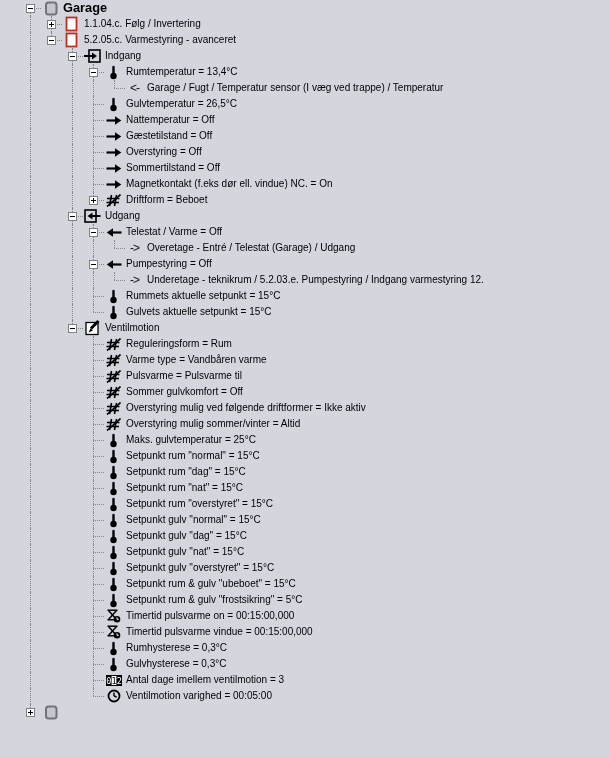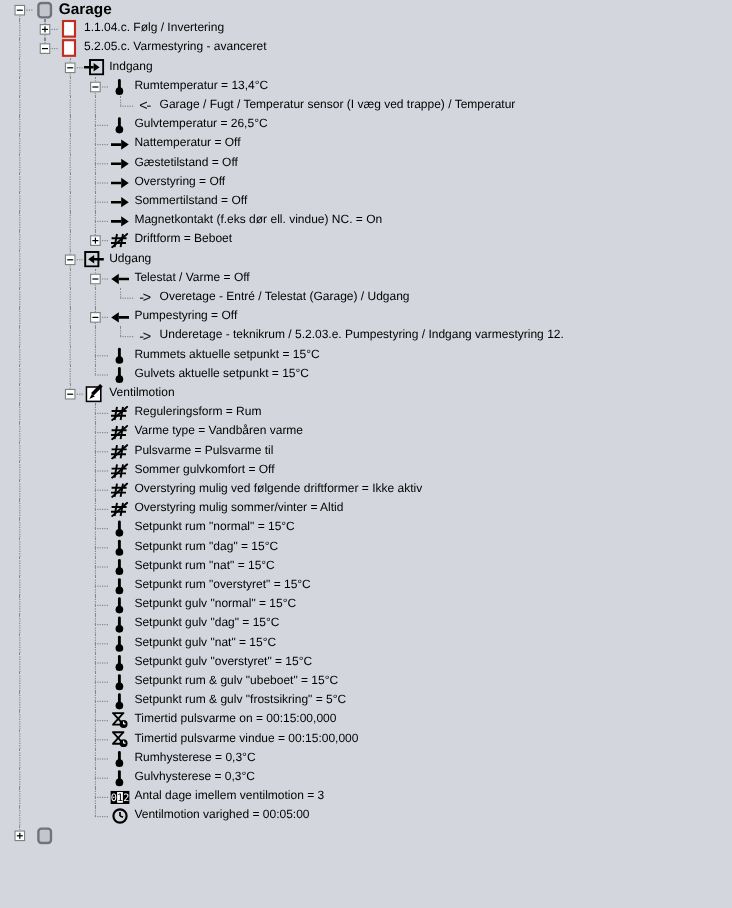--- a/index.html
+++ b/index.html
@@ -1,18 +1,18 @@
 <!DOCTYPE html>
 <html><head>
 <meta charset="utf-8">
 <style>
   html,body{margin:0;padding:0;}
   body{width:610px;height:757px;overflow:hidden;background:#d3d7dd;
        font-family:"Liberation Sans","DejaVu Sans",sans-serif;}
-  .tree-panel{position:relative;width:537px;height:757px;overflow:hidden;padding-left:6px;box-sizing:border-box;}
+  .tree-panel{position:relative;width:537px;height:757px;overflow:hidden;padding-left:20px;box-sizing:border-box;}
   .row{display:flex;align-items:center;height:16px;white-space:nowrap;}
   .cell{position:relative;width:21px;height:16px;flex:none;}
   .seg{position:absolute;}
   .v-full{left:10px;top:0;bottom:0;width:0;border-left:1px dotted #83878c;}
   .v-top{left:10px;top:0;height:8px;width:0;border-left:1px dotted #83878c;}
   .v-bot{left:10px;top:8px;height:8px;width:0;border-left:1px dotted #83878c;}
   .h-line{left:10px;right:0;top:8px;height:0;border-top:1px dotted #83878c;}
   .toggle{position:absolute;left:6px;top:4px;width:9px;height:9px;background:#fff;
           border:1px solid #7e8287;box-sizing:border-box;z-index:2;cursor:pointer;}
   .toggle::before{content:"";position:absolute;left:1px;top:3px;width:5px;height:1px;background:#000;}
@@ -605,20 +605,39 @@
         <i class="seg v-top"></i>
         <i class="seg v-bot"></i>
         <i class="seg h-line"></i>
       </span>
       <span class="icon-cell">
         <svg width="9" height="15" viewBox="0 0 9 15">
           <line x1="4.5" y1="2" x2="4.5" y2="9" stroke="#000" stroke-width="2.4" stroke-linecap="round"></line>
           <circle cx="4.5" cy="11" r="3.2" fill="#000"></circle>
         </svg>
       </span>
+      <span class="lbl">Maks. gulvtemperatur = 25°C</span>
+    </div>
+    <div class="row">
+      <span class="cell">
+        <i class="seg v-full"></i>
+      </span>
+      <span class="cell"></span>
+      <span class="cell"></span>
+      <span class="cell">
+        <i class="seg v-top"></i>
+        <i class="seg v-bot"></i>
+        <i class="seg h-line"></i>
+      </span>
+      <span class="icon-cell">
+        <svg width="9" height="15" viewBox="0 0 9 15">
+          <line x1="4.5" y1="2" x2="4.5" y2="9" stroke="#000" stroke-width="2.4" stroke-linecap="round"></line>
+          <circle cx="4.5" cy="11" r="3.2" fill="#000"></circle>
+        </svg>
+      </span>
       <span class="lbl">Setpunkt rum "normal" = 15°C</span>
     </div>
     <div class="row">
       <span class="cell">
         <i class="seg v-full"></i>
       </span>
       <span class="cell"></span>
       <span class="cell"></span>
       <span class="cell">
         <i class="seg v-top"></i>

